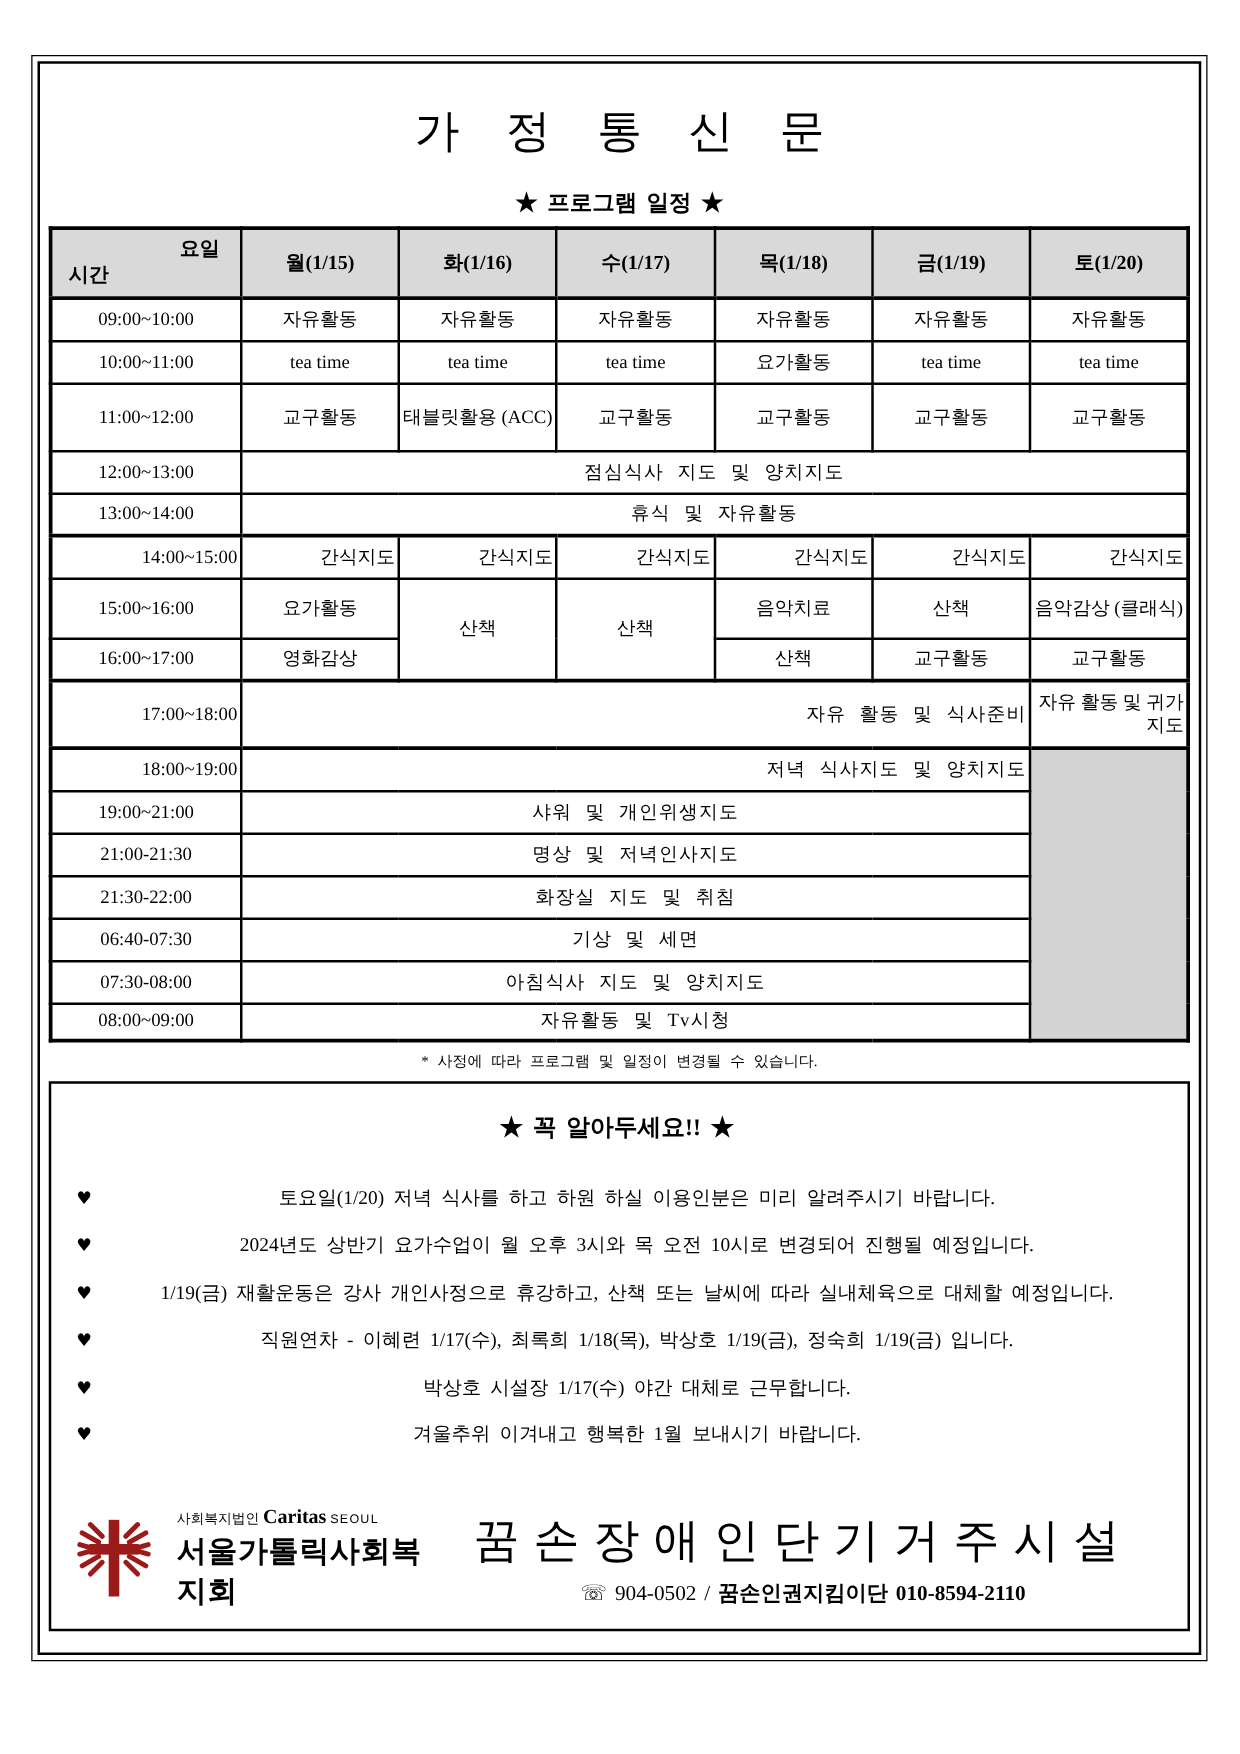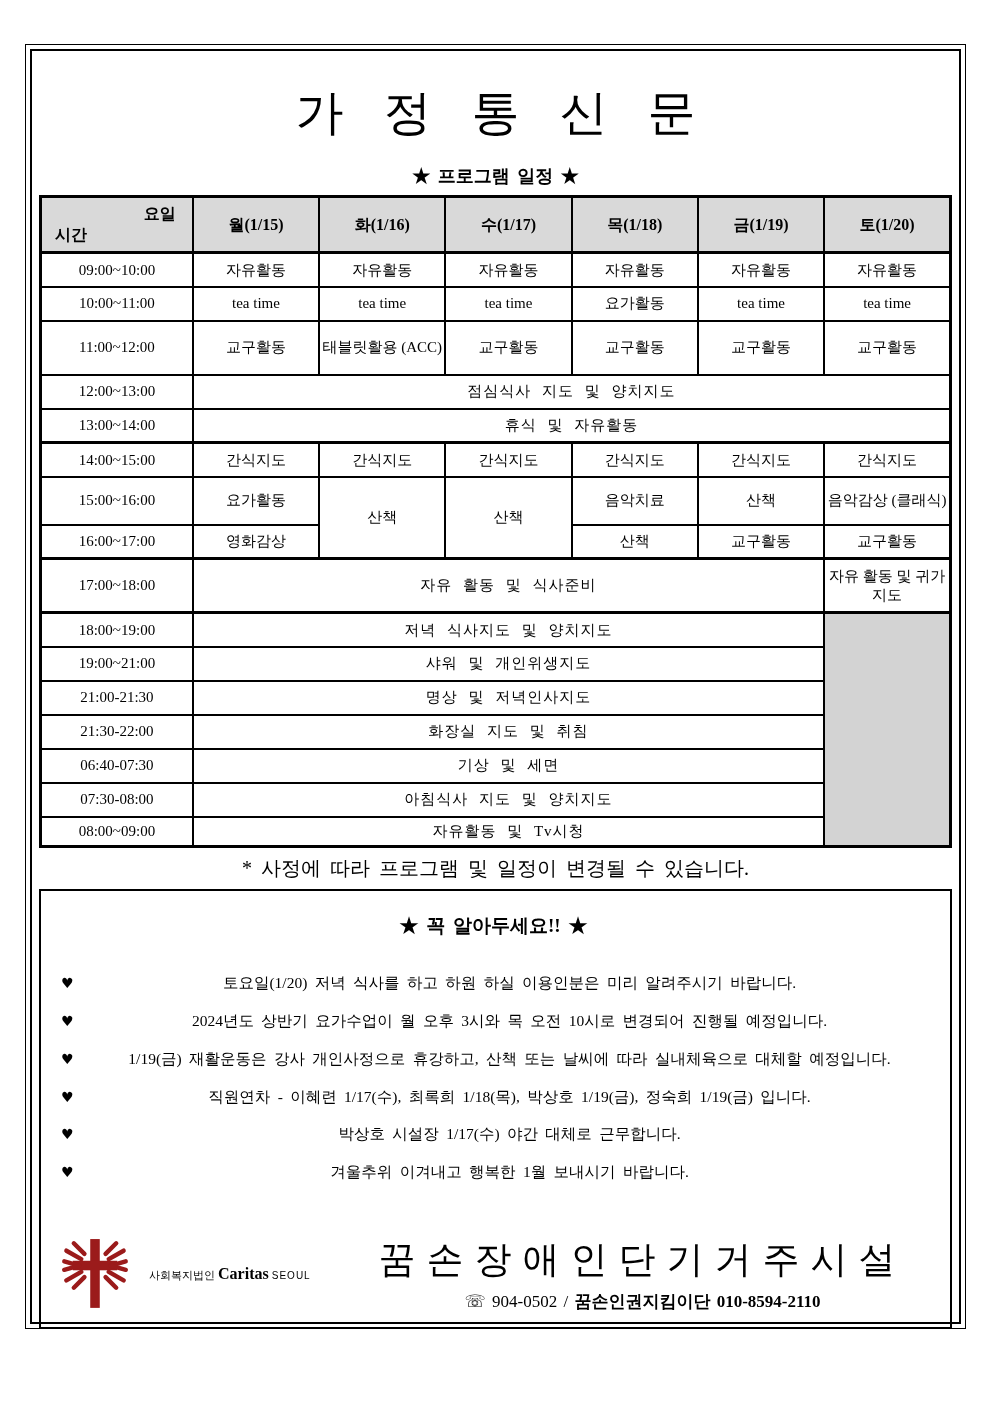--- a/index.html
+++ b/index.html
@@ -13,54 +13,54 @@
   }
   .outer-frame{
     position:absolute;left:25px;top:44px;width:941px;height:1285px;
     border:1px solid var(--ink);box-sizing:border-box;
   }
   .inner-frame{
     position:absolute;left:4px;top:4px;right:4px;bottom:4px;
     border:2px solid var(--ink);box-sizing:border-box;padding:0 7px;
   }
   .title{
-    margin:34px 0 0;text-align:center;font-size:48px;font-weight:normal;
+    margin:34px 0 0;text-align:center;font-size:36px;font-weight:normal;
     letter-spacing:14px;text-indent:14px;line-height:1.15;
   }
   .sched-heading{
     text-align:center;font-size:18px;font-weight:bold;margin-top:24px;word-spacing:3px;
   }
   table.schedule{
     border-collapse:collapse;table-layout:fixed;width:913px;margin:7px auto 0;
     text-align:center;font-size:15px;border:3px solid var(--ink);
   }
   .schedule td,.schedule th{
     border:2px solid var(--ink);padding:1px 2px;overflow:hidden;line-height:1.25;
   }
   .schedule tr{height:34px;}
   .schedule tr.hrow{height:56px;}
   .schedule tr.h54{height:54px;}
   .schedule tr.h48{height:48px;text-align:center;}
   .schedule tr.h30{height:30px;}
   .schedule tr.hrow th,.schedule tr.hrow td{
     background:var(--header-bg);font-weight:bold;font-size:16px;border-bottom:3px solid var(--ink);
   }
-  .schedule tr.thick-top td{border-top:3px solid var(--ink);}
+  .schedule tr.thick-top td{border-top:3px solid var(--ink);text-align:right;}
   .corner{
     position:relative;
     background-image:linear-gradient(to top right,
       transparent calc(50% - 1.3px), var(--ink) calc(50% - 1.3px),
       var(--ink) calc(50% + 0.2px), transparent calc(50% + 0.2px)),
       linear-gradient(var(--header-bg),var(--header-bg));
   }
   .corner .corner-day{position:absolute;top:6px;right:16px;font-size:16px;font-weight:bold;text-align:center;}
   .corner .corner-time{position:absolute;bottom:6px;left:13px;font-size:16px;font-weight:bold;margin-top:36px;}
   .merged{word-spacing:6px;letter-spacing:1px;}
   .sat-gray{background:var(--sat-block-bg);}
-  .footnote{text-align:center;font-size:20px;margin-top:7px;word-spacing:4px;}
+  .footnote{text-align:center;font-size:12px;margin-top:7px;word-spacing:4px;}
   .notes-box{
     border:2px solid var(--ink);margin:7px auto 0;width:913px;height:440px;
     box-sizing:border-box;display:flex;flex-direction:column;padding:22px 24px 10px 20px;
   }
   .notes-heading{text-align:center;font-size:19px;font-weight:bold;word-spacing:3px;margin-bottom:32px;}
   .note-item{display:flex;font-size:15.5px;line-height:1.6;margin:0 0 13px;word-spacing:3.5px;}
   .note-bullet{flex:none;width:32px;font-size:14px;padding-top:1px;font-family:"DejaVu Sans",sans-serif;}
   .note-text{flex:1;text-align:center;}
   .footer{margin-top:auto;display:flex;align-items:center;padding-bottom:4px;}
   .logo-block{flex:none;width:298px;display:flex;align-items:center;}
@@ -271,20 +271,21 @@
                 <path d="M45 32 L59 40"></path>
                 <path d="M47 26 L61 30"></path>
             </g>
           </svg>
           <div class="logo-text">
             <div class="logo-small">
               <span>사회복지법인</span>
               <span class="brand">Caritas</span>
               <span class="brand-suffix">SEOUL</span>
             </div>
+            <div class="logo-large">서울가톨릭사회복지회</div>
           </div>
         </div>
         <div class="facility-block">
           <div class="facility-name">꿈손장애인단기거주시설</div>
           <div class="facility-phone">
             <span>☏ 904-0502 /</span>
             <span class="guard">꿈손인권지킴이단 010-8594-2110</span>
           </div>
         </div>
       </div>

